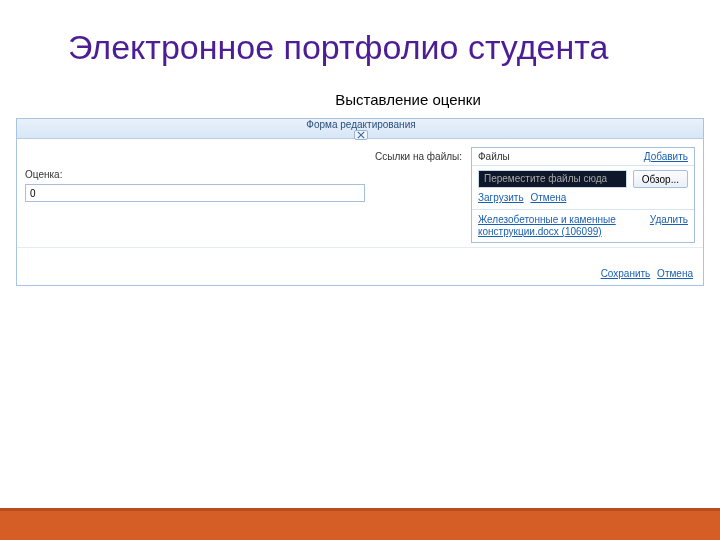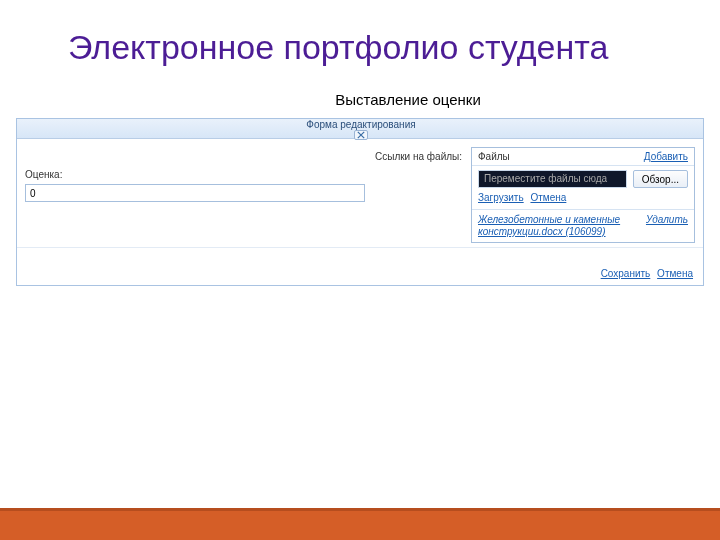--- a/index.html
+++ b/index.html
@@ -126,21 +126,21 @@
       padding: 0 6px 6px 6px;
     }
     .action-row .link + .link { margin-left: 4px; }
     .file-item {
       display: flex;
       justify-content: space-between;
       align-items: flex-start;
       padding: 4px 6px;
       border-top: 1px solid #d6e3f2;
     }
-    .file-item .link { max-width: 230px; display: inline-block; line-height: 1.2; font-style: italic; }
+    .file-item .link { max-width: 230px; display: inline-block; line-height: 1.2; }
     .window-footer {
       text-align: right;
       padding: 20px 10px 6px 10px;
       border-top: 1px solid #e3ebf5;
     }
     .window-footer .link + .link { margin-left: 4px; }
     .right-prelabel {
       font-size: 10px;
       color: #333;
       margin-bottom: 4px;

